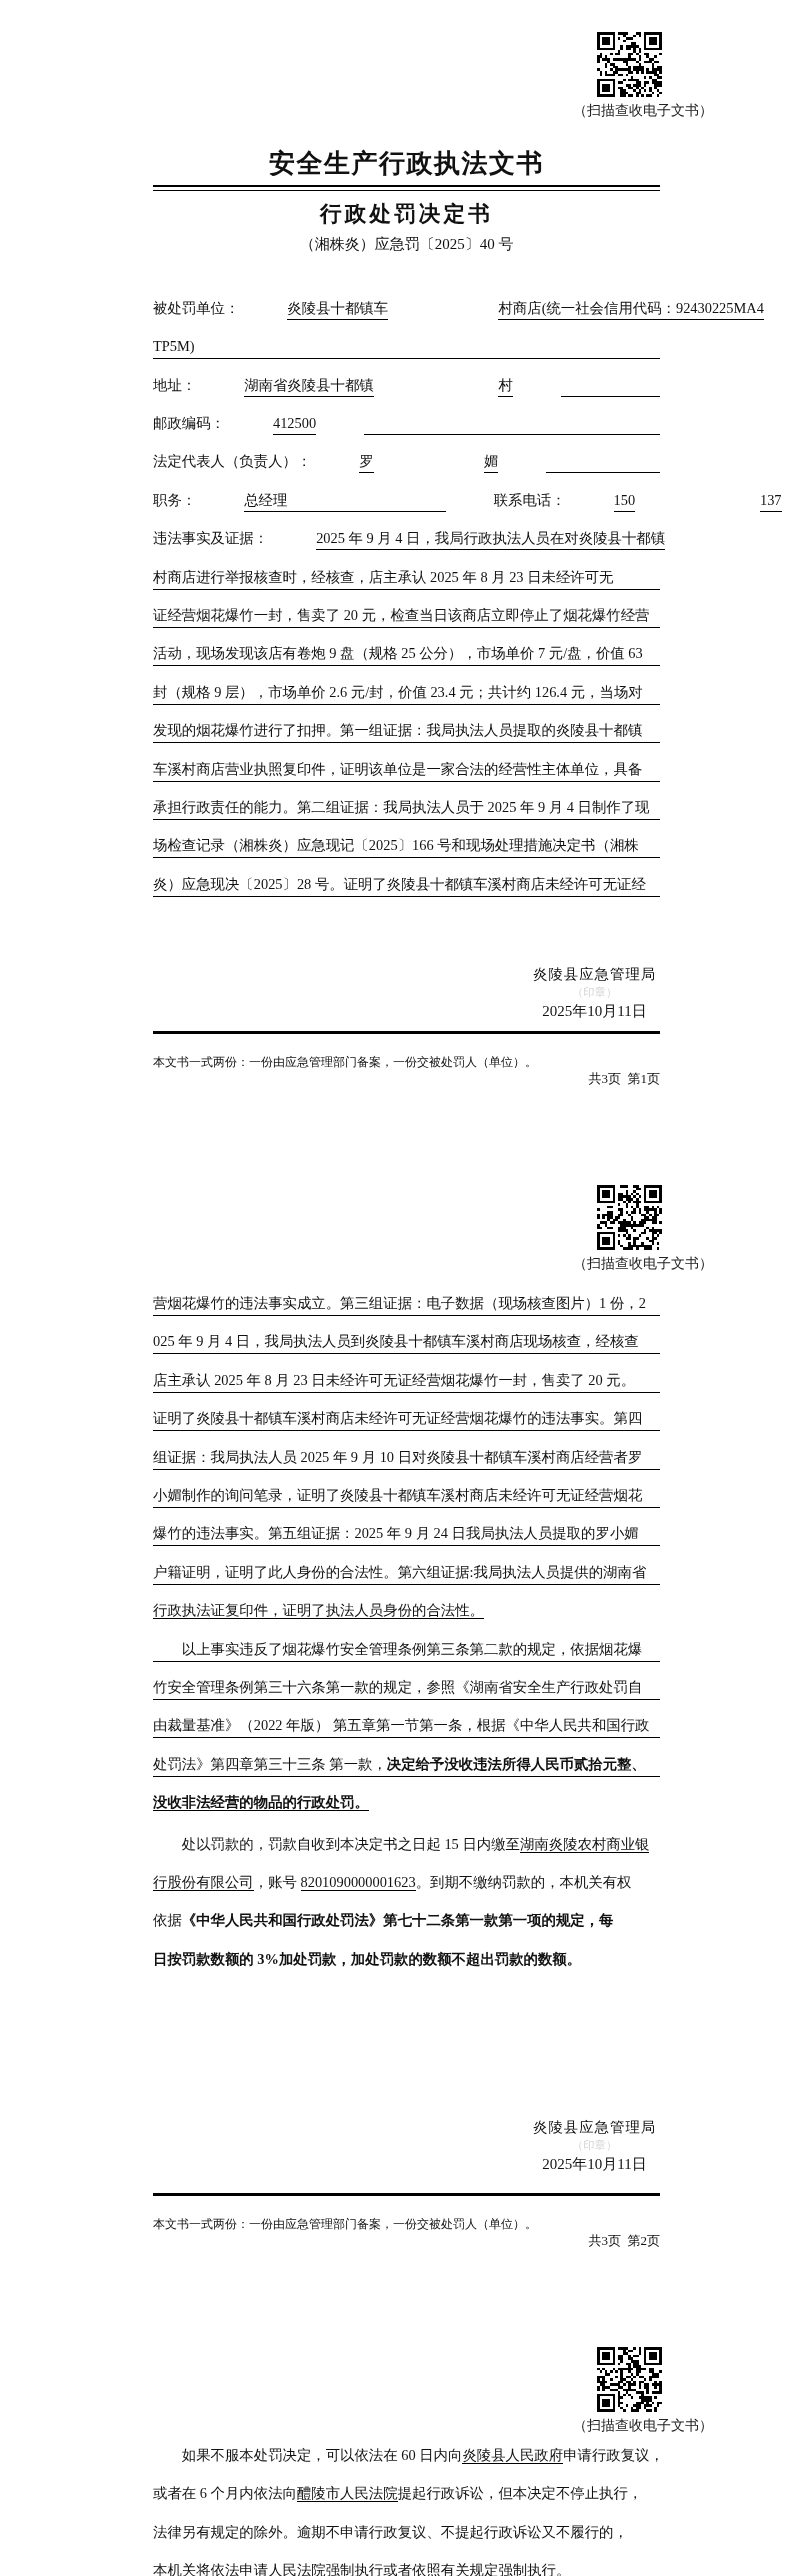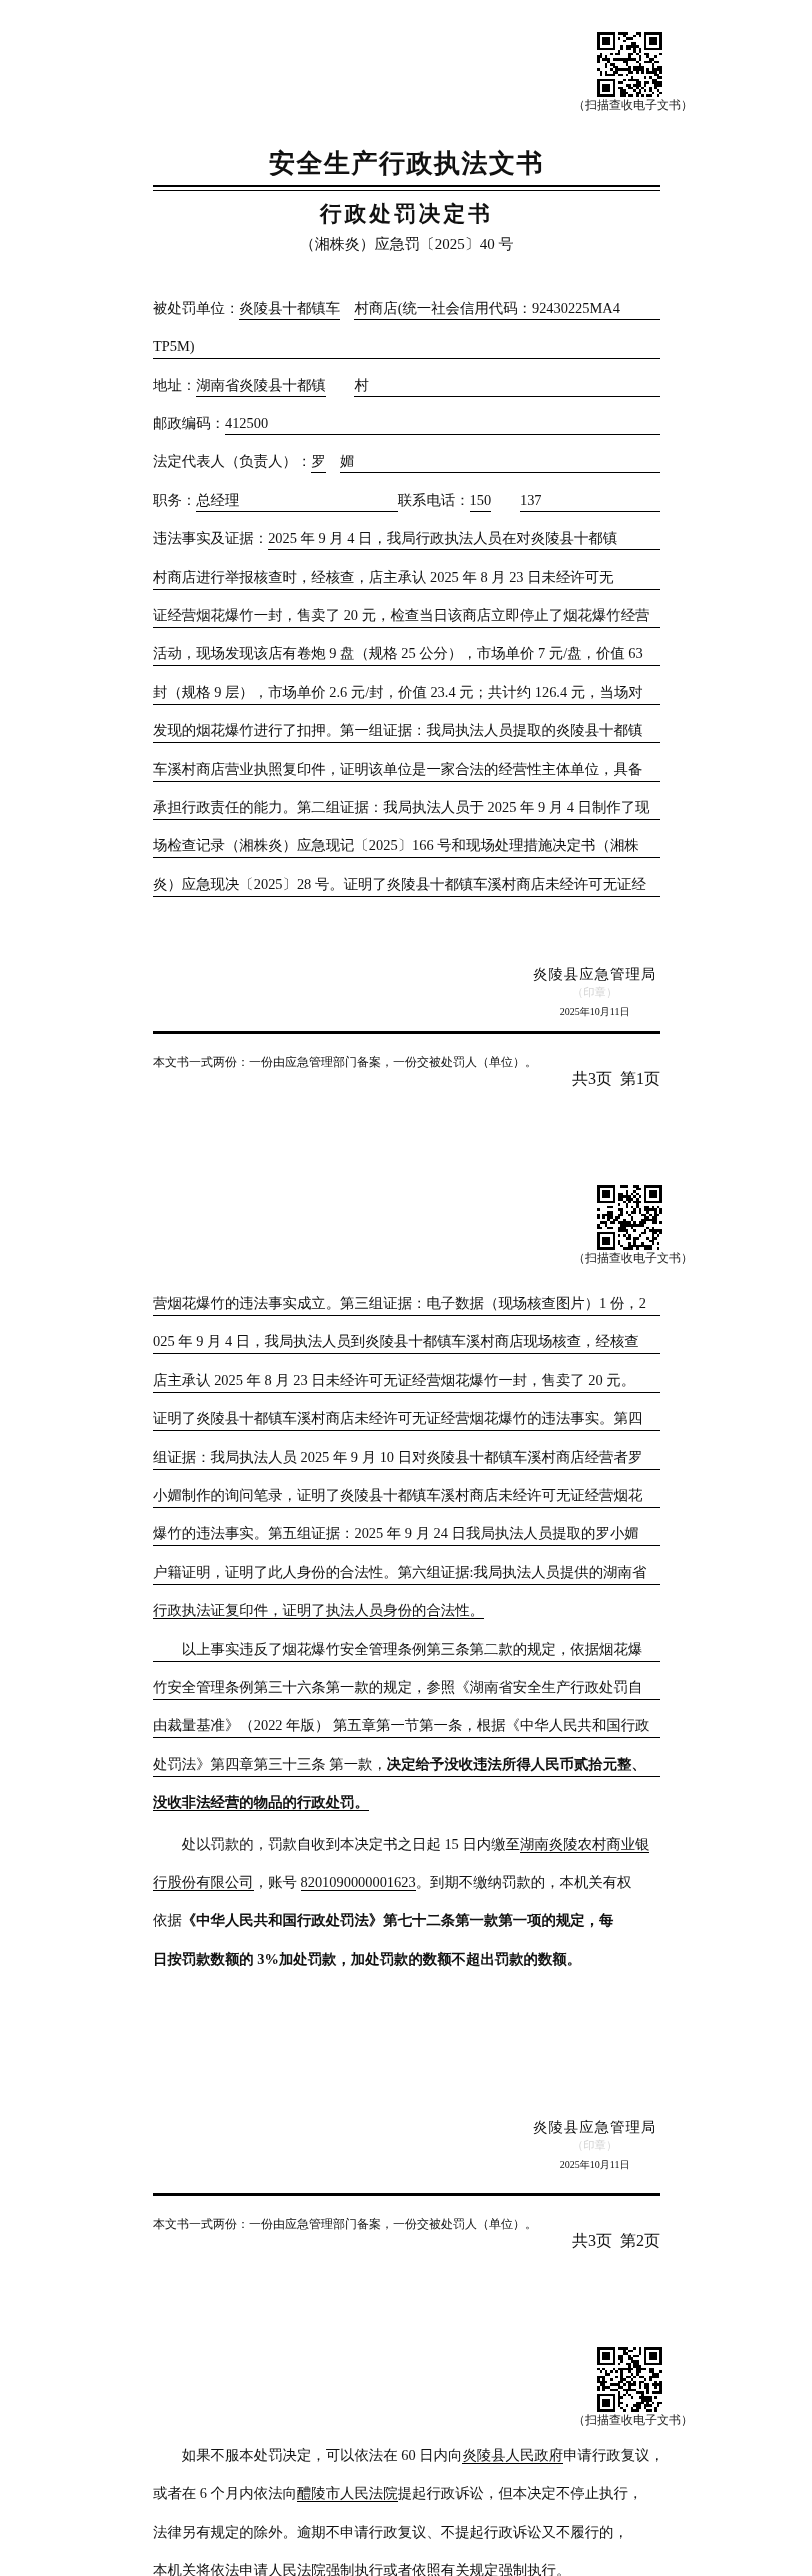--- a/index.html
+++ b/index.html
@@ -12,60 +12,60 @@
   .s1{height:1087px;}
   .s2{height:1164px;}
   .s3{height:1205px;}
 
   
   .qrwrap{position:absolute;right:-26px;width:113px;text-align:center;}
   .qr1{top:32px;}
   .qr2{top:98px;}
   .qr3{top:96px;}
   .qr{width:65px;height:65px;margin:0 auto;display:block;}
-  .qrcap{font-size:12px;line-height:14.4px;margin-top:1px;color:#222;white-space:pre;}
+  .qrcap{font-size:14px;line-height:14.4px;margin-top:7px;color:#222;white-space:pre;}
 
   
   .h1{padding-top:149px;font-family:"Liberation Sans","DejaVu Sans",sans-serif;
       font-weight:900;font-size:26px;line-height:29px;text-align:center;letter-spacing:1.5px;}
   .rt{border-top:2.6px solid #000;margin-top:7.2px;}
   .rtb{border-top:1px solid #000;margin-top:2.6px;}
   .doctitle{margin-top:10.3px;font-weight:bold;font-size:21.6px;line-height:27px;
       text-align:center;letter-spacing:3.1px;}
   .caseno{margin-top:6.2px;font-size:15px;line-height:20.6px;text-align:center;}
 
   
   .fields{margin-top:41px;}
   .line{height:24px;line-height:24px;margin-bottom:13.4px;font-size:14.4px;
         white-space:pre;border-bottom:1px solid transparent;}
   .line.fu{border-bottom-color:#000;}
-  .line.flex{display:flex;}
+  .line.flex{display:flex;gap:48px;}
   .line.mt{margin-top:16.5px;}
   .lab{flex:0 0 auto;}
   .useg{border-bottom:1px solid #000;}
   .fill{flex:1 1 auto;border-bottom:1px solid #000;}
   .bseg{font-weight:bold;}
 
   .bodywrap2{padding-top:204px;}
   .bodywrap3{padding-top:192px;}
 
   
   .sign{position:absolute;right:-4.1px;width:139px;text-align:center;}
   .sg1{top:964px;}
   .sg2{top:1030px;}
   .sign .ag{font-size:14.4px;line-height:20.6px;letter-spacing:1px;}
   .sign .seal{font-size:11.3px;line-height:15.5px;color:#d4d4d4;}
-  .sign .dt{font-size:10px;line-height:23px;}
+  .sign .dt{font-size:15px;line-height:23px;}
 
   
   .footer{position:absolute;left:0;width:100%;border-top:3.6px solid #000;padding-top:20px;}
   .ft1{top:1031px;}
   .ft2{top:1106px;}
   .fnote{font-size:12px;line-height:16.5px;white-space:pre;}
-  .fpage{font-size:16px;line-height:16.5px;text-align:right;white-space:pre;}
+  .fpage{font-size:13px;line-height:16.5px;text-align:right;white-space:pre;}
 </style>
 </head>
 <body>
 
 <section class="sheet s1">
   <div class="qrwrap qr1">
     <svg class="qr" viewBox="0 0 25 25" shape-rendering="crispEdges">
         <rect x="8" y="0" width="1" height="1" fill="#000"></rect>
         <rect x="9" y="0" width="1" height="1" fill="#000"></rect>
         <rect x="10" y="0" width="1" height="1" fill="#000"></rect>

